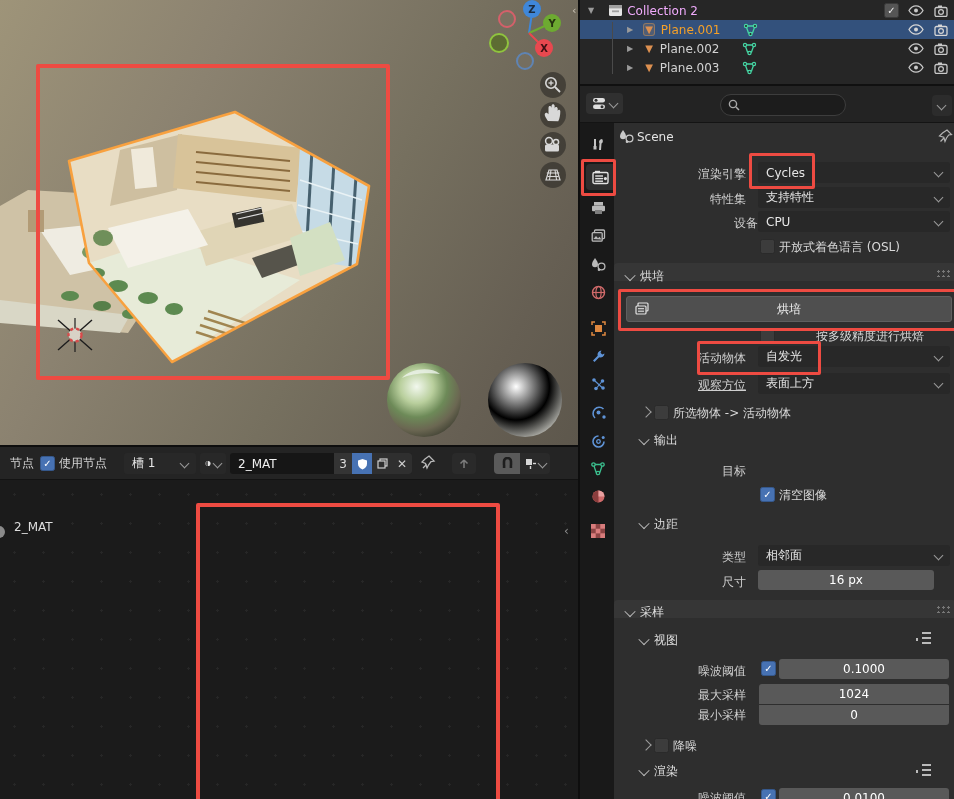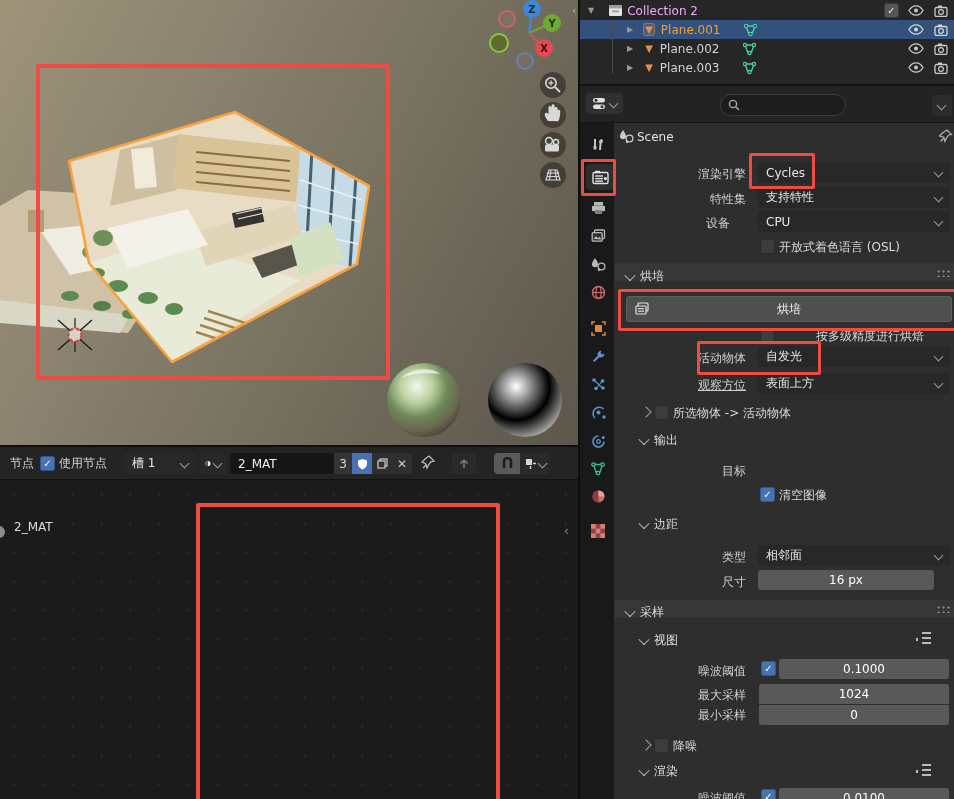--- a/index.html
+++ b/index.html
@@ -510,21 +510,21 @@
         <span>Cycles</span>
         <span class="chev"></span>
       </div>
 
     <span class="abs plabel" style="left:56px;top:191px;">特性集</span>
     <div class="abs drop" style="left:178px;top:187px;width:176px;">
         <span>支持特性</span>
         <span class="chev"></span>
       </div>
 
-    <span class="abs plabel" style="left:40px;top:215px;font-family:Liberation Mono, monospace;">设备</span>
+    <span class="abs plabel" style="left:68px;top:215px;font-family:Liberation Mono, monospace;">设备</span>
     <div class="abs drop" style="left:178px;top:211px;width:176px;">
         <span>CPU</span>
         <span class="chev"></span>
       </div>
 
     <span class="abs cb" style="left:180px;top:239px;"></span>
     <span class="abs" style="left:199px;top:239px;color:#d9d9d9;">开放式着色语言 (OSL)</span>
 
     <div class="abs" style="left:34px;top:263px;width:342px;height:18px;background:#363636;border-radius:4px 4px 0 0;"></div>
     <div class="abs phead" style="left:46px;top:268px;">

